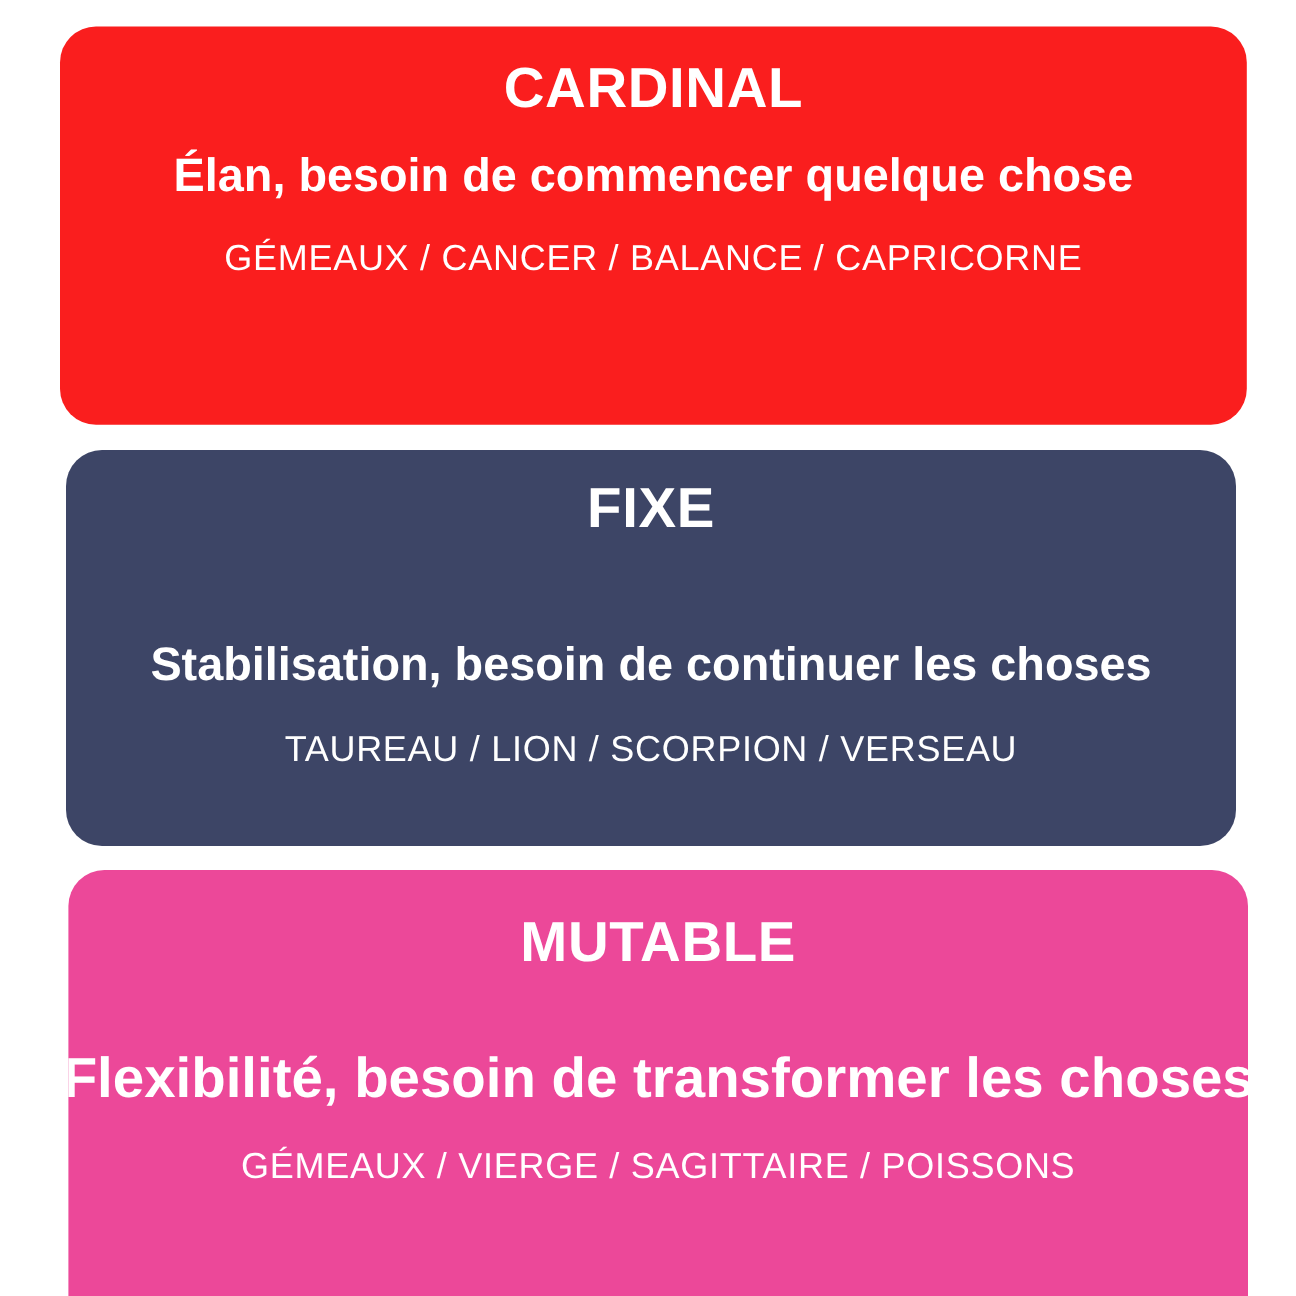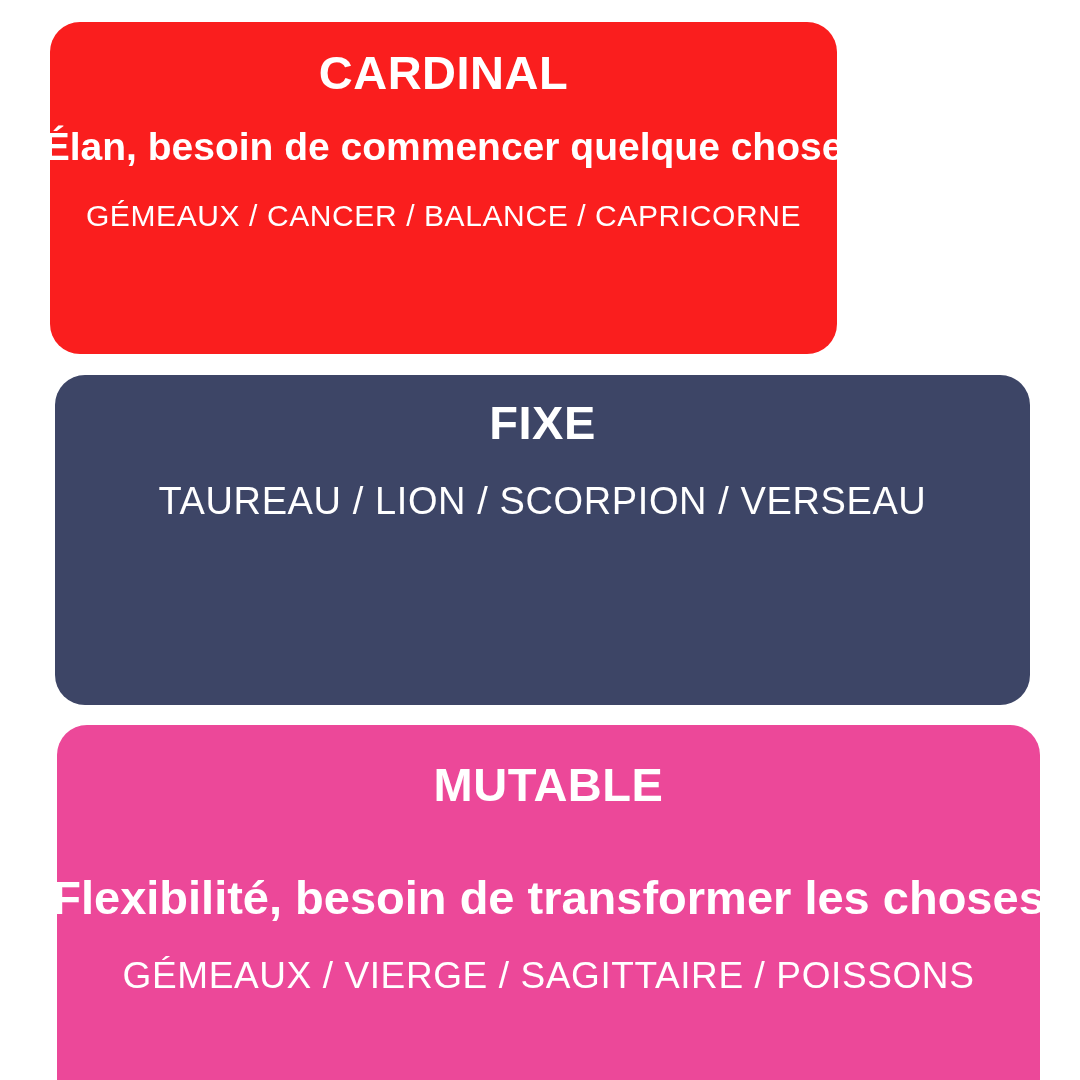--- a/index.html
+++ b/index.html
@@ -28,31 +28,30 @@
     display: flex;
     flex-direction: column;
     align-items: center;
     overflow: hidden;
   }
 
   
   .card--cardinal {
     left: 50px;
     top: 22px;
-    width: 787px;
+    width: 989px;
     height: 332px;
     background: #fa1e1e;
   }
   .card--fixe {
     left: 55px;
     top: 375px;
     width: 975px;
     height: 330px;
     background: #3d4566;
-    gap: 35px;
   }
   .card--mutable {
     left: 57px;
     top: 725px;
     width: 983px;
     height: 408px;
     background: #ec4899;
   }
 
   .card-title {
@@ -97,49 +96,51 @@
 
   .card--fixe .card-title {
     font-size: 47px;
     margin-top: 24px;
   }
   .card--fixe .card-desc {
     font-size: 39px;
     margin-top: 88px;
   }
   .card--fixe .card-signs {
-    font-size: 38px;
+    font-size: 30px;
+    margin-top: 31px;
   }
 
   .card--mutable .card-title {
     font-size: 47px;
     margin-top: 36px;
   }
   .card--mutable .card-desc {
     font-size: 47px;
     margin-top: 64px;
   }
   .card--mutable .card-signs {
-    font-size: 37px;
+    font-size: 30px;
     margin-top: 32px;
   }
 </style>
 </head>
 <body>
 
 <div class="board">
 
   <section class="card card--cardinal">
     <div class="card-title">CARDINAL</div>
     <div class="card-desc">Élan, besoin de commencer quelque chose</div>
     <div class="card-signs">GÉMEAUX  /  CANCER  /  BALANCE  / CAPRICORNE</div>
   </section>
 
   <section class="card card--fixe">
     <div class="card-title">FIXE</div>
+    <div class="card-desc">Stabilisation, besoin de continuer les choses</div>
     <div class="card-signs">TAUREAU  /  LION  /  SCORPION  /  VERSEAU</div>
   </section>
 
   <section class="card card--mutable">
     <div class="card-title">MUTABLE</div>
     <div class="card-desc">Flexibilité, besoin de transformer les choses</div>
     <div class="card-signs">GÉMEAUX  /  VIERGE  /  SAGITTAIRE  /  POISSONS</div>
   </section>
 
 </div>

